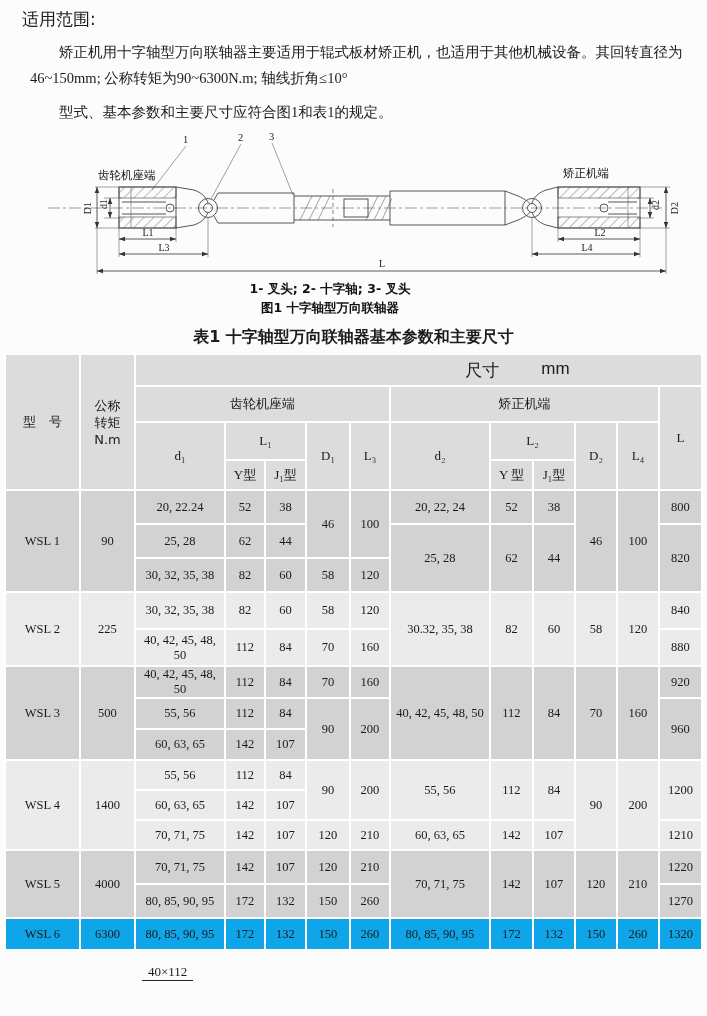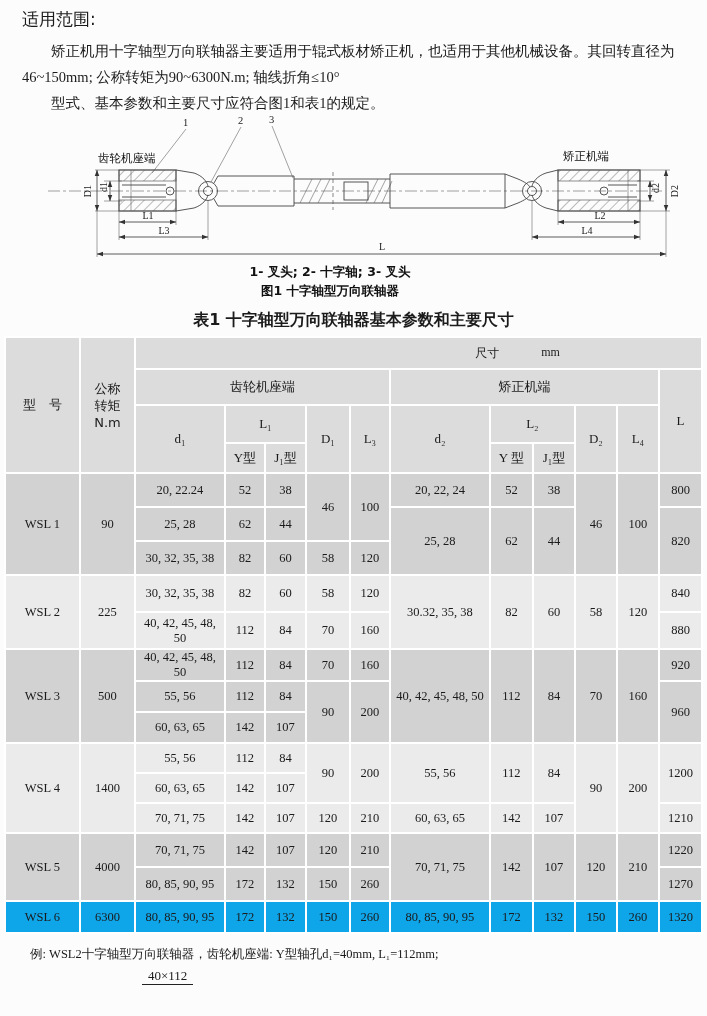--- a/index.html
+++ b/index.html
@@ -10,21 +10,21 @@
     font-family:"Liberation Serif","DejaVu Serif",serif;
     color:#1b1b1b;
     position:relative; overflow:hidden;
   }
   
   .intro { padding:6px 16px 0 22px; }
   .intro h2 {
     margin:2px 0 7px 0; font-size:17px; font-weight:normal;
     font-family:"DejaVu Sans","Liberation Sans",sans-serif;
   }
-  .intro p { margin:0; font-size:14.5px; line-height:26px; text-indent:2em; }
+  .intro p { margin:8px; font-size:14.5px; line-height:26px; text-indent:2em; }
   
   .diagram { position:relative; width:707px; height:188px; }
   .diagram svg { display:block; }
   .dwg { stroke:#444; stroke-width:0.9; fill:none; }
   .thin { stroke:#555; stroke-width:0.55; fill:none; }
   .dim { stroke:#333; stroke-width:0.8; fill:none; }
   .cl { stroke:#777; stroke-width:0.7; stroke-dasharray:12 3 3 3; }
   .dash { stroke:#555; stroke-width:0.7; stroke-dasharray:4 3; }
   .dimtxt { font-size:10px; fill:#222; font-family:"Liberation Serif","DejaVu Serif",serif; }
   .callout { font-size:10.5px; fill:#222; font-family:"Liberation Serif","DejaVu Serif",serif; }
@@ -46,21 +46,21 @@
     font-weight:normal; padding:0 1px;
     font-size:12.5px; overflow:hidden;
   }
   table.params th { background:#dcdcdc; font-size:13px; }
   tr.hr1{height:32px} tr.hr2{height:36px} tr.hr3{height:38px} tr.hr4{height:30px}
   .g-odd  td { background:#d2d2d2; }
   .g-even td { background:#ebebeb; }
   .g-last td { background:#0ea5e9; }
   tr.h34{height:34px} tr.h37{height:37px} tr.h31{height:31px} tr.h30{height:30px} tr.h32{height:32px}
   .size-head { display:flex; justify-content:center; gap:42px; padding-left:198px;
-    font-family:Liberation Serif, serif; font-size:12px; }
+    font-family:Liberation Sans, sans-serif; font-size:17px; }
   .torque div { line-height:17px; }
   .cjk-head { font-family:"DejaVu Sans","Liberation Sans",sans-serif; }
   
   .notes { padding:10px 0 0 30px; font-size:12.5px; line-height:21px; }
   .notes .row { white-space:nowrap; }
   .ind1 { padding-left:40px; }
   .frm { display:flex; align-items:center; padding-left:100px; margin-top:2px; }
   .fraction { display:inline-flex; flex-direction:column; text-align:center;
     margin-left:12px; font-size:13px; line-height:17px; }
   .fraction .num { border-bottom:1px solid #222; padding:0 6px; }
@@ -427,24 +427,20 @@
         <td>172</td>
         <td>132</td>
         <td>150</td>
         <td>260</td>
         <td>1320</td>
       </tr>
     </tbody>
   </table>
 
   <div class="notes">
-    <div class="row">
-      <span>例:</span>
-      <span>WSL2十字轴型万向联轴器，齿轮机座端: Y型轴孔d₁=40mm, L₁=112mm;</span>
-    </div>
     <div class="frm">
 
       <span class="fraction">
         <span class="num">40×112</span>
 
       </span>
     </div>
   </div>
 
 </div>

